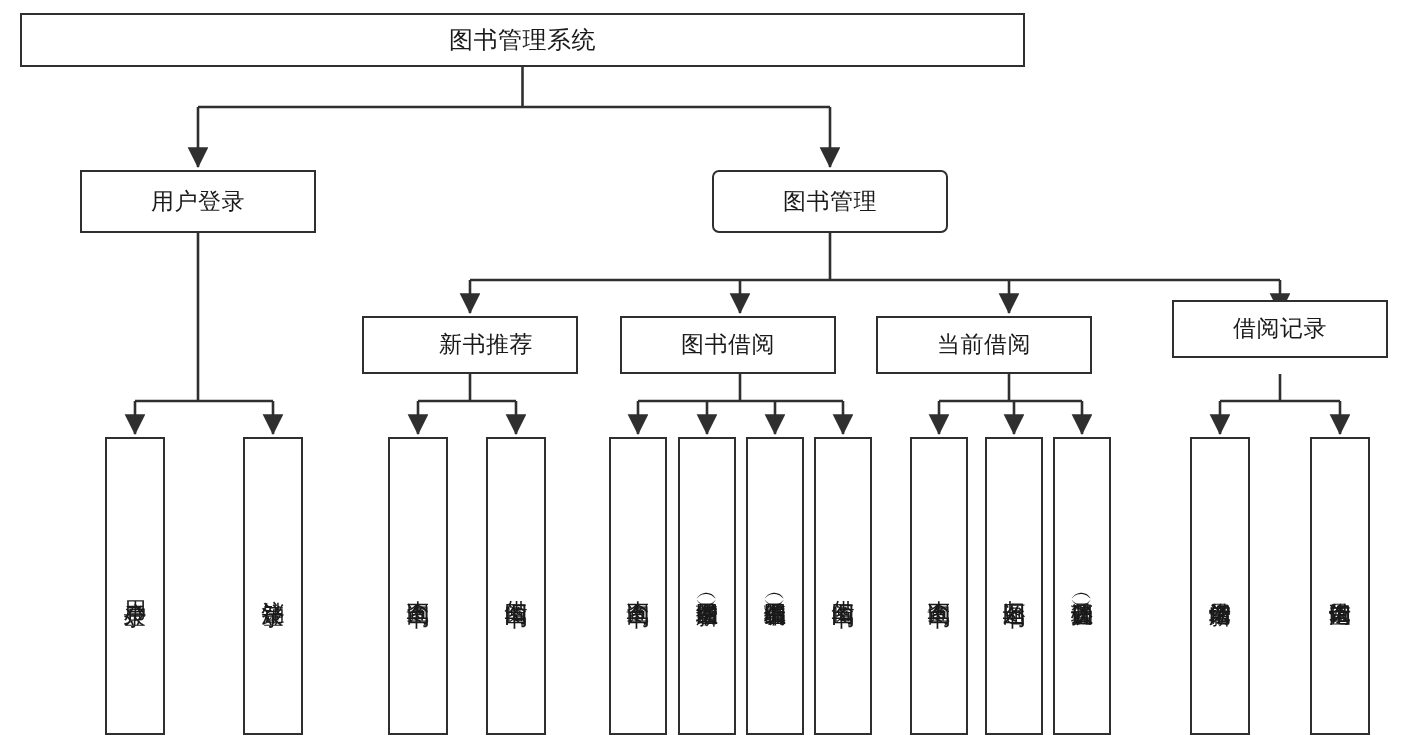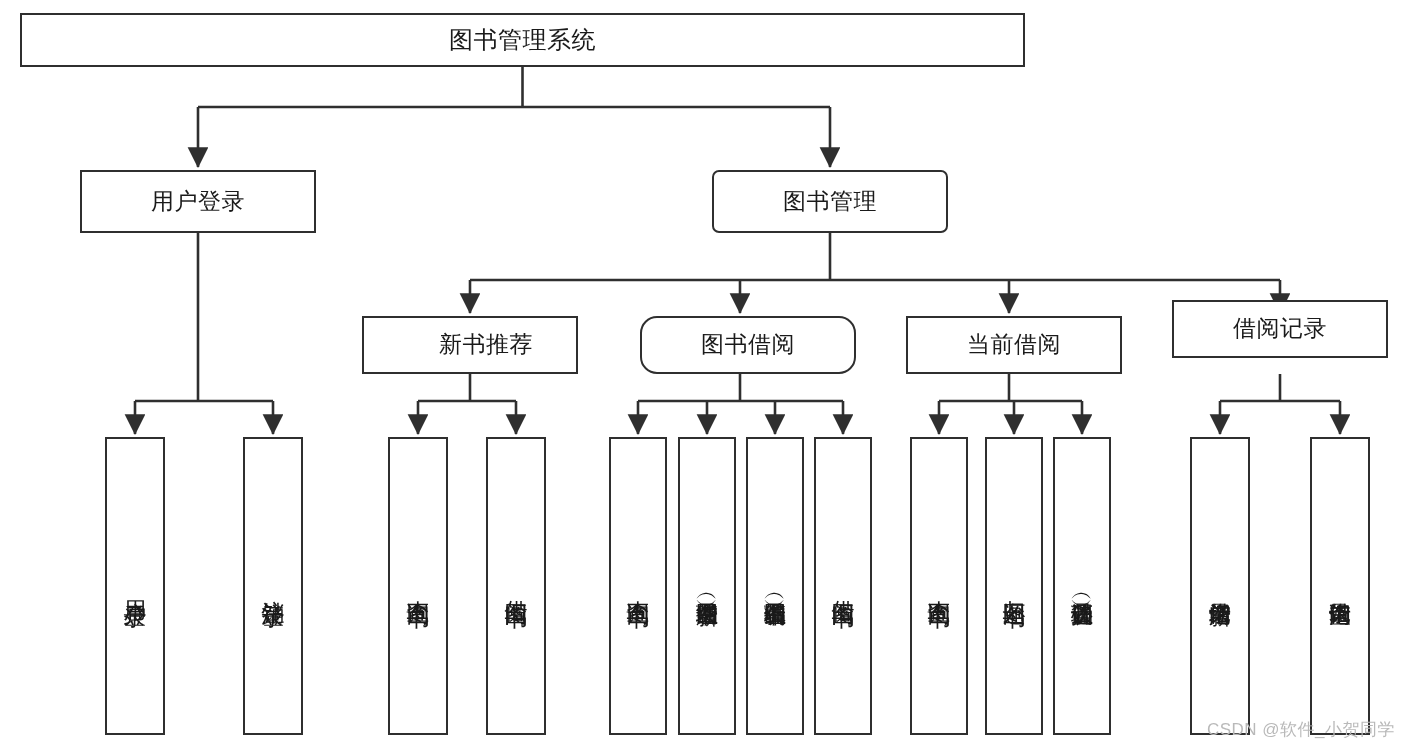--- a/index.html
+++ b/index.html
@@ -135,24 +135,24 @@
       </div>
       <div class="node horizontal" style="left: 80px; top: 170px; width: 236px; height: 63px;">
         <span class="node-label">用户登录</span>
       </div>
       <div class="node horizontal" style="left: 712px; top: 170px; width: 236px; height: 63px; border-radius: 7px;">
         <span class="node-label">图书管理</span>
       </div>
       <div class="node horizontal" style="left: 362px; top: 316px; width: 216px; height: 58px; padding-left: 32px;">
         <span class="node-label">新书推荐</span>
       </div>
-      <div class="node horizontal" style="left: 640px; top: 316px; width: 216px; height: 58px; border-radius: 17px;">
+      <div class="node horizontal" style="left: 620px; top: 316px; width: 216px; height: 58px;">
         <span class="node-label">图书借阅</span>
       </div>
-      <div class="node horizontal" style="left: 906px; top: 316px; width: 216px; height: 58px;">
+      <div class="node horizontal" style="left: 876px; top: 316px; width: 216px; height: 58px;">
         <span class="node-label">当前借阅</span>
       </div>
       <div class="node horizontal" style="left: 1172px; top: 300px; width: 216px; height: 58px;">
         <span class="node-label">借阅记录</span>
       </div>
       <div class="node vertical" style="left: 105px; top: 437px; width: 60px; height: 298px;">
         <span class="node-label">用户登录</span>
       </div>
       <div class="node vertical" style="left: 243px; top: 437px; width: 60px; height: 298px;">
         <span class="node-label">注销登录</span>
@@ -184,14 +184,13 @@
       <div class="node vertical long" style="left: 1053px; top: 437px; width: 58px; height: 298px;">
         <span class="node-label">确认归还（管理员）</span>
       </div>
       <div class="node vertical long" style="left: 1190px; top: 437px; width: 60px; height: 298px;">
         <span class="node-label">新增借阅记录</span>
       </div>
       <div class="node vertical long" style="left: 1310px; top: 437px; width: 60px; height: 298px;">
         <span class="node-label">查询借阅记录</span>
       </div>
     </div>
-  <div id="watermark">CSDN @软件_小贺同学</div>
 </div>
 
 </body></html>

